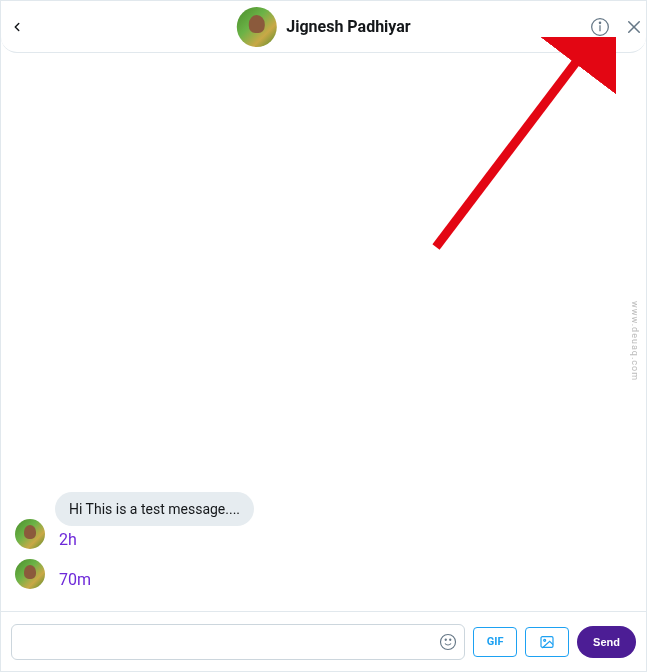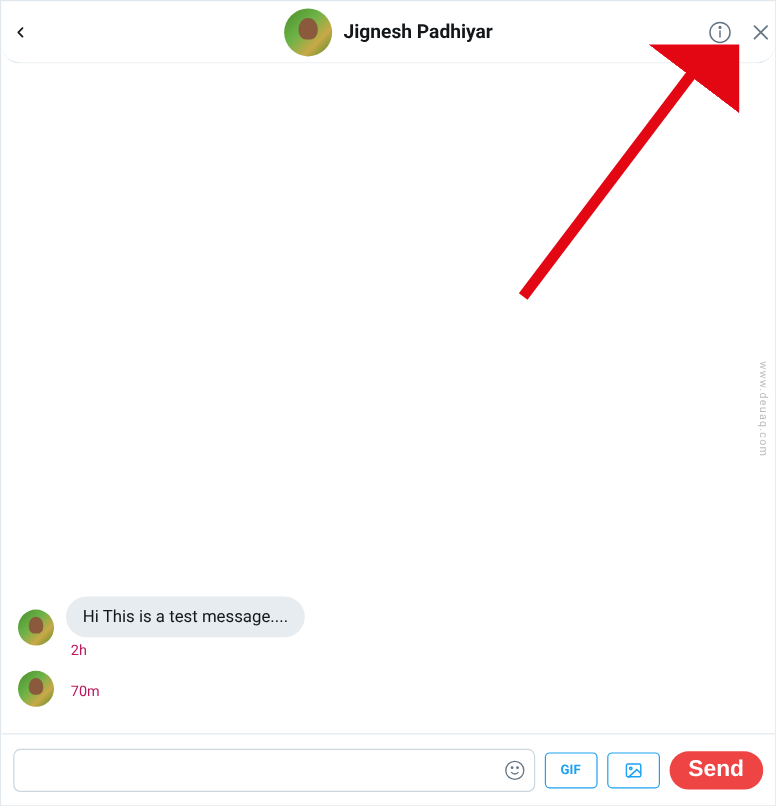--- a/index.html
+++ b/index.html
@@ -110,39 +110,39 @@
     }
     .messages {
       position: absolute;
       bottom: 70px;
       left: 0;
       right: 0;
       padding: 0 14px 12px 14px;
     }
     .message-row {
       display: flex;
-      align-items: center;
+      align-items: flex-end;
       gap: 10px;
       margin-top: 10px;
     }
     .msg-col {
       display: flex;
       flex-direction: column;
     }
     .bubble {
       background: #e6ecf0;
       border-radius: 18px;
       padding: 9px 14px;
       font-size: 14px;
       color: #14171a;
       max-width: 400px;
     }
     .timestamp {
-      font-size: 12px;
-      color: #be185d;
+      font-size: 16px;
+      color: #6d28d9;
       margin-top: 4px;
       margin-left: 4px;
     }
     .composer {
       position: absolute;
       bottom: 0;
       left: 0;
       right: 0;
       height: 60px;
       border-top: 1px solid #e1e8ed;
@@ -185,23 +185,23 @@
       justify-content: center;
       color: #1da1f2;
       cursor: pointer;
       font-size: 11px;
       font-weight: 700;
     }
     .send-btn {
       height: 32px;
       padding: 0 16px;
       border-radius: 16px;
-      background: #ef4444;
+      background: #4c1d95;
       color: #fff;
-      font-size: 19px;
+      font-size: 11px;
       font-weight: 700;
       display: flex;
       align-items: center;
       cursor: pointer;
       border: none;
     }
     .arrow-annotation {
       position: absolute;
       top: 36px;
       left: 425px;

